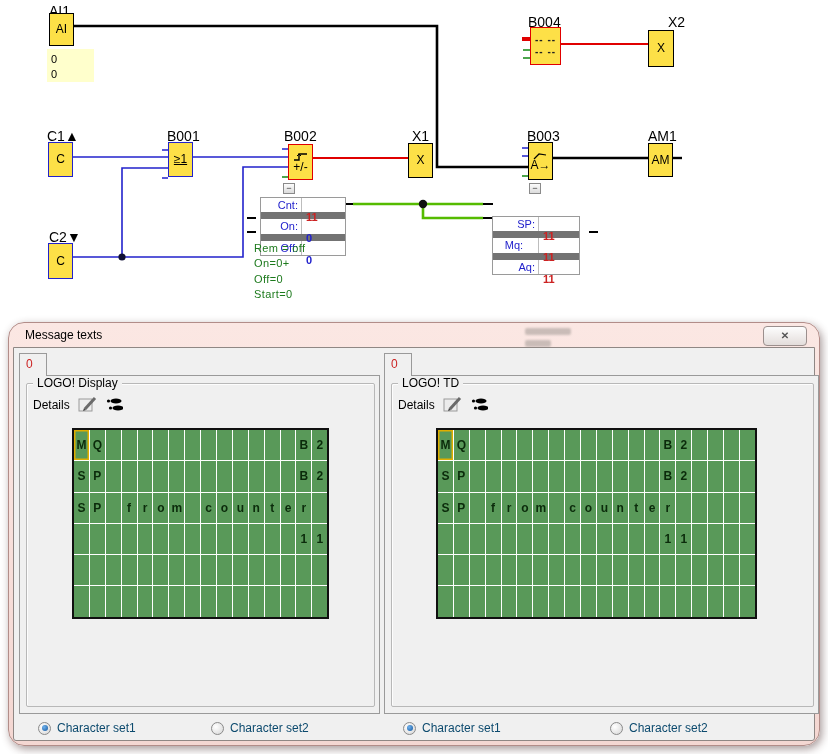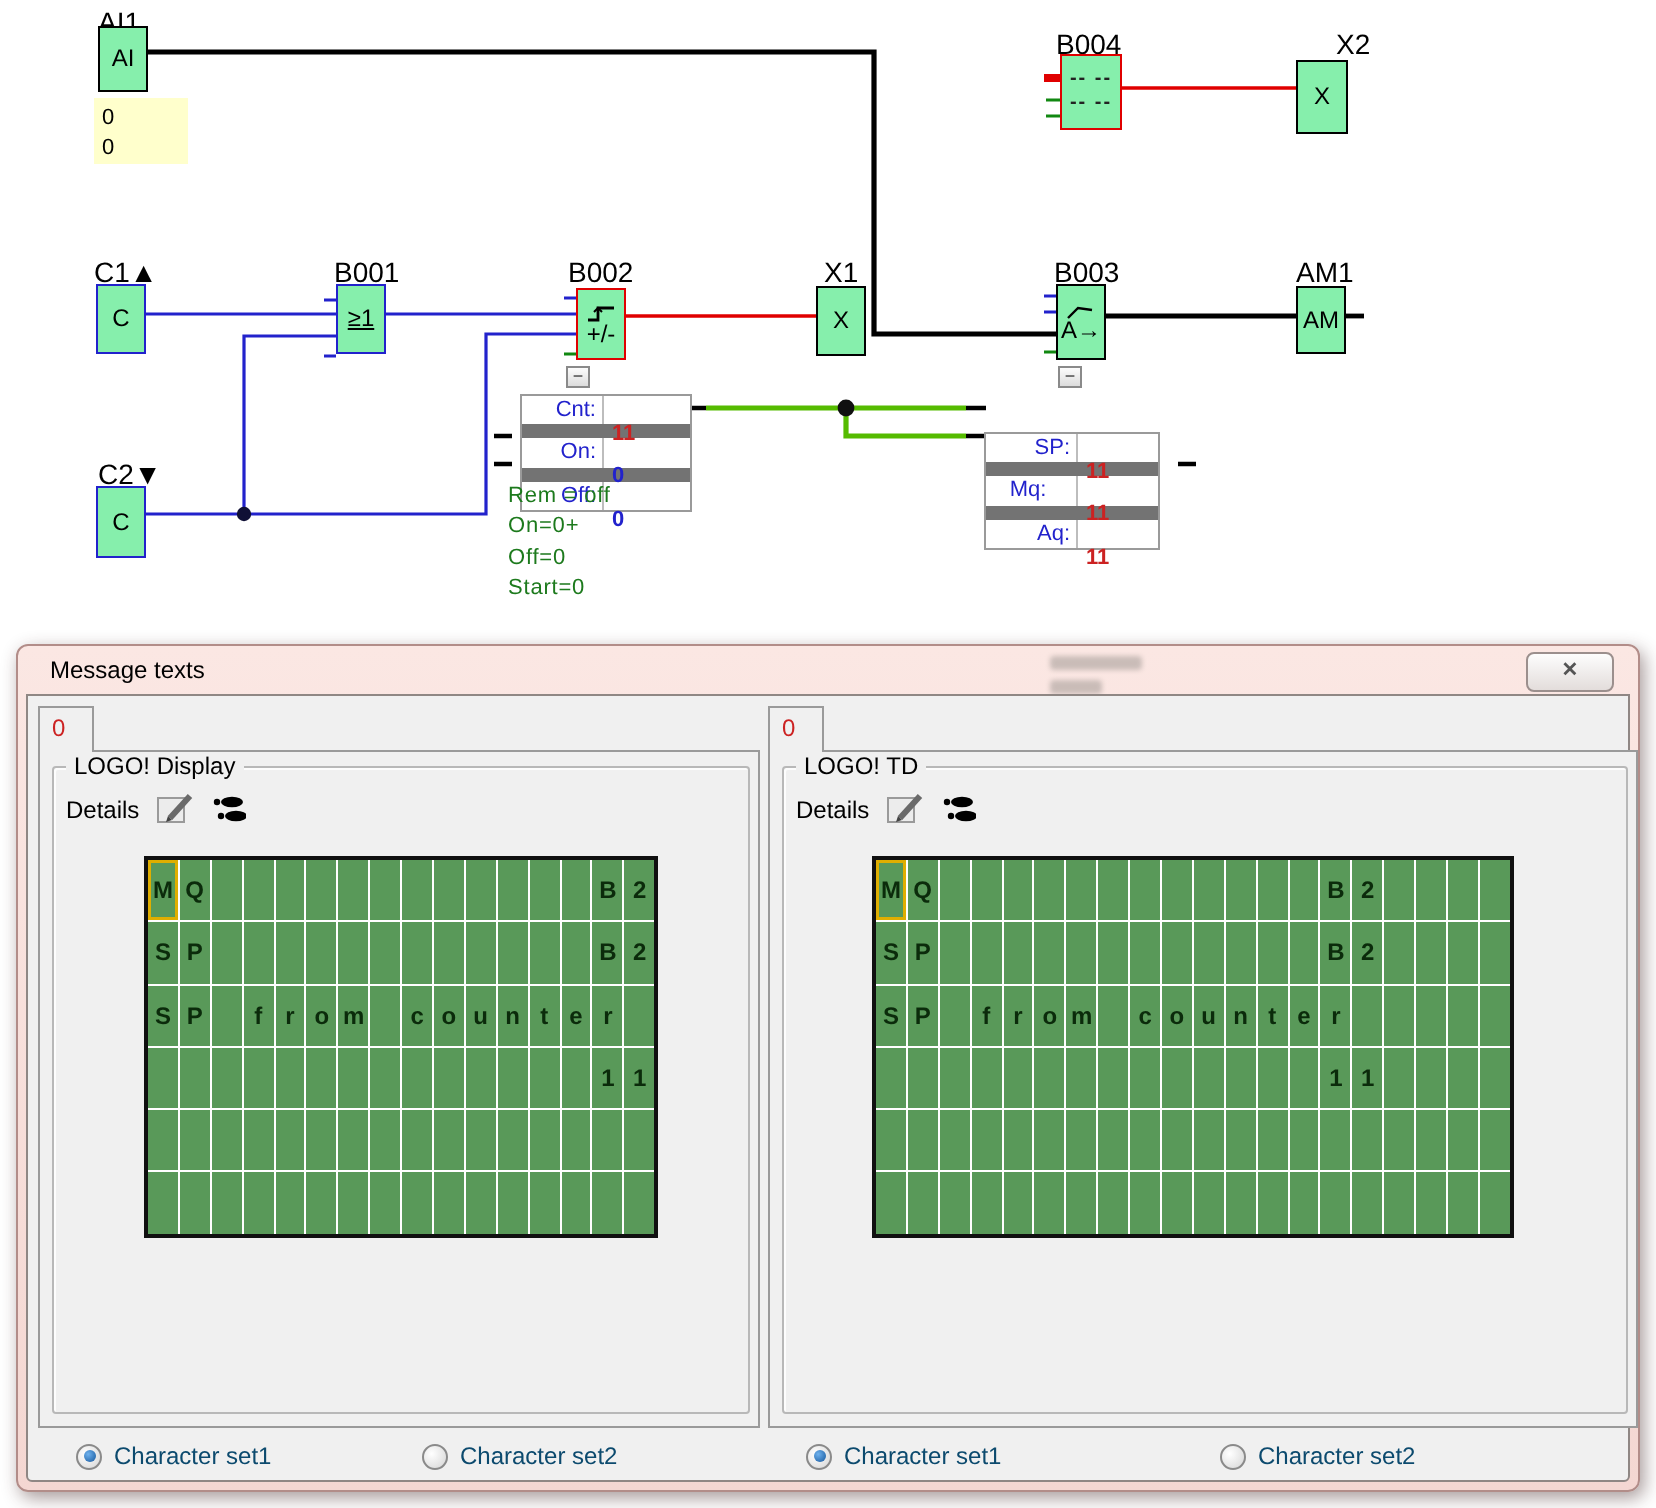--- a/index.html
+++ b/index.html
@@ -2,41 +2,41 @@
 <html><head>
 <meta charset="utf-8">
 <style>
   html,body{margin:0;padding:0;background:#fff;}
   #stage{position:relative;width:828px;height:754px;background:#ffffff;overflow:hidden;
          font-family:"Liberation Sans",sans-serif;}
 
   
   #wires{position:absolute;left:0;top:0;width:828px;height:330px;}
   .blk-label{position:absolute;font-size:14px;color:#000;white-space:nowrap;}
-  .blk{position:absolute;background:#86efac;border:1px solid #000;box-sizing:border-box;
+  .blk{position:absolute;background:#fde047;border:1px solid #000;box-sizing:border-box;
        display:flex;flex-direction:column;align-items:center;justify-content:center;
        font-size:12px;color:#000;}
   .blk.blue{border:1.5px solid #2222cc;}
   .blk.red{border:1.5px solid #e00000;}
   .blk .sym{line-height:11px;}
   .or-sym{text-decoration:underline;font-size:12px;}
   .note{position:absolute;background:#ffffcc;font-size:11px;color:#000;padding:3px 4px;line-height:15px;}
   .greenlines{position:absolute;font-size:11px;color:#1d7a1d;letter-spacing:.4px;line-height:15.4px;white-space:pre;}
   .ptable{position:absolute;background:#fff;border:1px solid #9a9a9a;box-sizing:border-box;font-size:11px;}
   .ptable .prow{display:flex;height:14.3px;line-height:14.3px;border-bottom:7px solid #737373;}
   .ptable .prow:last-child{border-bottom:none;}
   .ptable .plab{text-align:right;color:#2222cc;border-right:1px solid #bdbdbd;padding-right:3px;box-sizing:border-box;}
   .ptable .pval{padding-left:4px;font-weight:bold;margin-top:12px;}
   .collapse-btn{position:absolute;width:12px;height:11px;background:linear-gradient(#fcfcfc,#dcdcdc);
        border:1px solid #8a8a8a;box-sizing:border-box;font-size:9px;line-height:8px;text-align:center;color:#333;}
   .b004-dashes{font-size:10px;line-height:12px;letter-spacing:1px;color:#222;font-weight:bold;}
 
   
   #dialog{position:absolute;left:8px;top:322px;width:812px;height:424px;background:linear-gradient(#fbe7e3,#f4d7d2);
-          border:1px solid #b28d89;border-radius:6px;box-shadow:2px 3px 9px rgba(60,30,30,.45);box-sizing:border-box;}
+          border:1px solid #b28d89;border-radius:16px;box-shadow:2px 3px 9px rgba(60,30,30,.45);box-sizing:border-box;}
   #dlg-title{position:absolute;left:16px;top:5px;font-size:12px;color:#000;}
   #dlg-close{position:absolute;right:12px;top:3px;width:42px;height:18px;border:1px solid #9b8f8d;border-radius:4px;
           background:linear-gradient(#fdfdfd,#e3dddb);text-align:center;line-height:17px;font-size:10px;font-weight:bold;color:#555;}
   .smudge{position:absolute;background:#8f8a85;opacity:.45;filter:blur(1.2px);border-radius:2px;}
   #dlg-client{position:absolute;left:4px;top:24px;right:4px;bottom:4px;background:#f0f0f0;
           border:1px solid #8f8784;border-radius:0 0 3px 3px;}
   .tab{position:absolute;width:28px;height:23px;background:#f0f0f0;border:1px solid #9a9a9a;border-bottom:none;
           box-sizing:border-box;font-size:12px;color:#cc2222;padding:3px 0 0 6px;z-index:2;}
   .tabpane{position:absolute;top:27px;height:339px;background:#f0f0f0;border:1px solid #9a9a9a;box-sizing:border-box;z-index:1;}
   .groupbox{position:absolute;left:6px;top:7px;bottom:6px;border:1px solid #b8b8b8;border-radius:2px;

